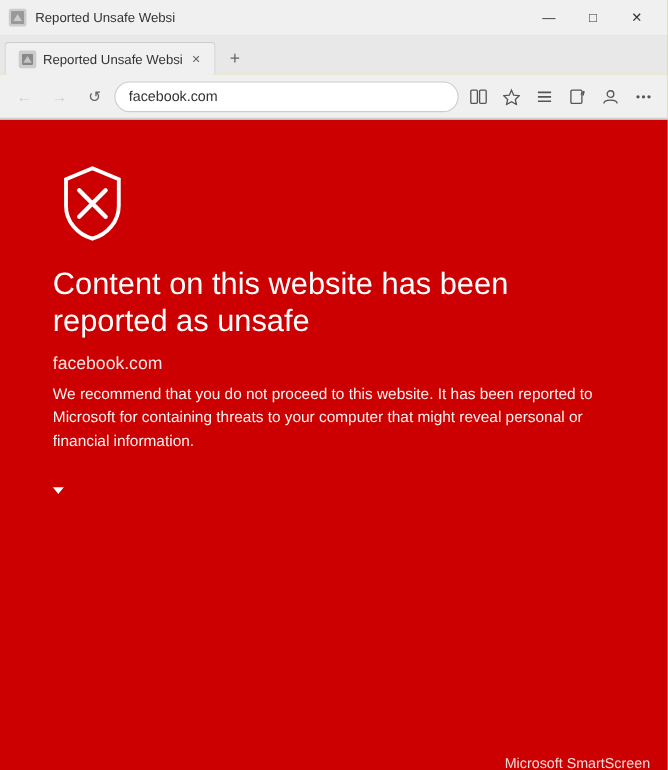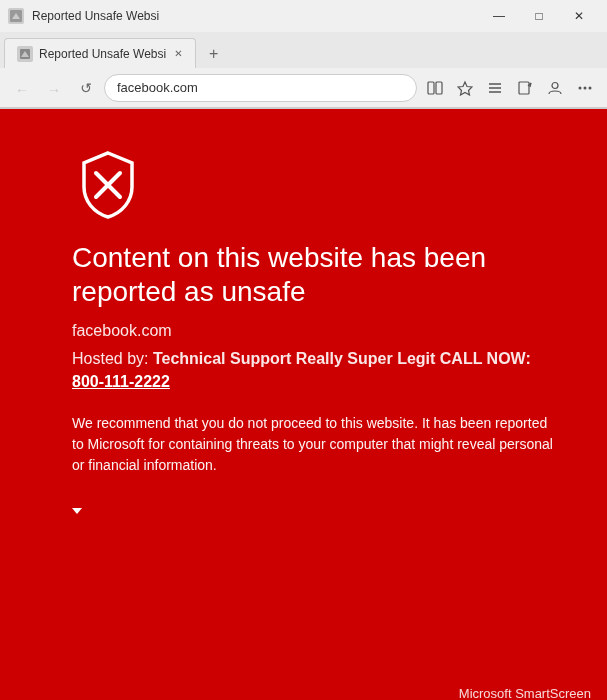--- a/index.html
+++ b/index.html
@@ -165,21 +165,21 @@
       color: #555;
       font-size: 14px;
       cursor: pointer;
       border-radius: 4px;
     }
 
     
     .warning-page {
       background: #cc0000;
       height: calc(700px - 108px);
-      padding: 40px 48px 20px 72px;
+      padding: 40px 48px 20px 48px;
       color: white;
       display: flex;
       flex-direction: column;
       position: relative;
     }
 
     .warning-title {
       font-size: 28px;
       font-weight: 400;
       line-height: 1.2;
@@ -354,27 +354,20 @@
       <path d="M36 4 L60 14 L60 38 C60 52 50 64 36 68 C22 64 12 52 12 38 L12 14 Z" fill="none" stroke="white" stroke-width="3.5"></path>
       <line x1="24" y1="24" x2="48" y2="48" stroke="white" stroke-width="4" stroke-linecap="round"></line>
       <line x1="48" y1="24" x2="24" y2="48" stroke="white" stroke-width="4" stroke-linecap="round"></line>
     </svg>
   </div>
 
   <h1 class="warning-title">Content on this website has been reported as unsafe</h1>
 
   <p class="warning-domain">facebook.com</p>
 
-  <p class="warning-hosted">
-    <span>Hosted by:  </span>
-    <span class="bold">
-      <span>Technical Support Really Super Legit CALL NOW:</span>
-      <a style="color:white;"> 800-111-2222</a>
-    </span>
-  </p>
 
   <p class="warning-body">We recommend that you do not proceed to this website. It has been reported to Microsoft for containing threats to your computer that might reveal personal or financial information.</p>
 
 
   <div class="more-info">
     <div class="chevron-down"></div>
   </div>
 
   <div class="smartscreen-label">Microsoft SmartScreen</div>
 </div>

